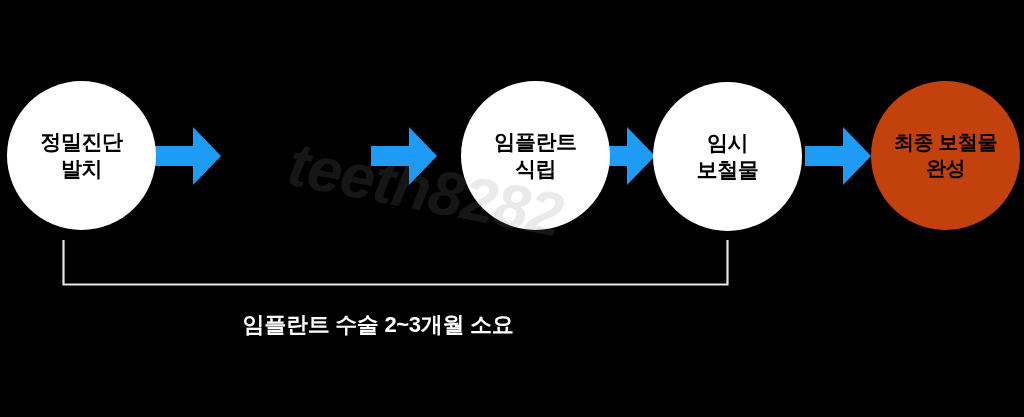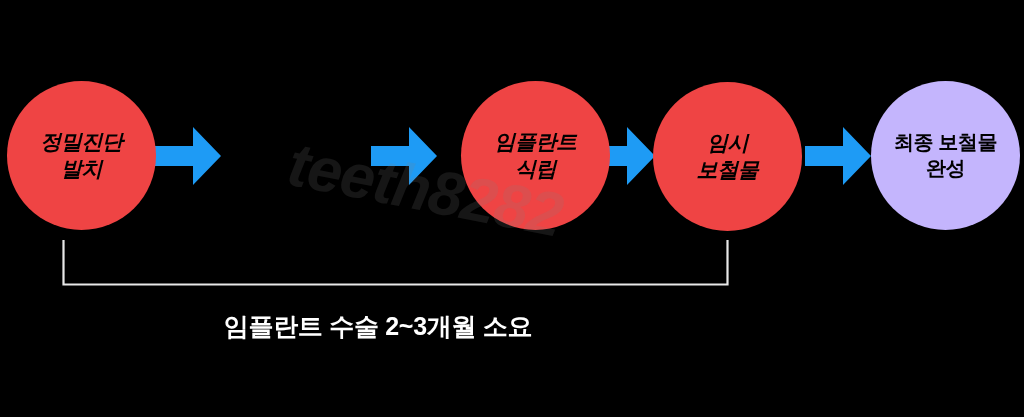--- a/index.html
+++ b/index.html
@@ -23,22 +23,22 @@
     width: 149px;
     height: 149px;
     border-radius: 50%;
     display: flex;
     flex-direction: column;
     align-items: center;
     justify-content: center;
     box-sizing: border-box;
     z-index: 3;
   }
-  .node.white { background: #ef4444; font-style: italic; }
-  .node.yellow { background: #c4b5fd; }
+  .node.white { background: #ffffff; }
+  .node.yellow { background: #c2410c; }
 
   .node-label {
     color: #000000;
     font-weight: 700;
     font-size: 21px;
     line-height: 1.28;
     text-align: center;
     letter-spacing: -0.4px;
     white-space: pre;
     user-select: none;
@@ -66,21 +66,21 @@
   .bracket svg { display: block; width: 100%; height: 100%; }
 
   
   .caption {
     position: absolute;
     left: 0;
     top: 310px;
     width: 756px;
     text-align: center;
     color: #ffffff;
-    font-size: 25px;
+    font-size: 22px;
     font-weight: 700;
     letter-spacing: -0.3px;
     z-index: 3;
     user-select: none;
   }
 
   
   .watermark {
     position: absolute;
     left: 296px;

